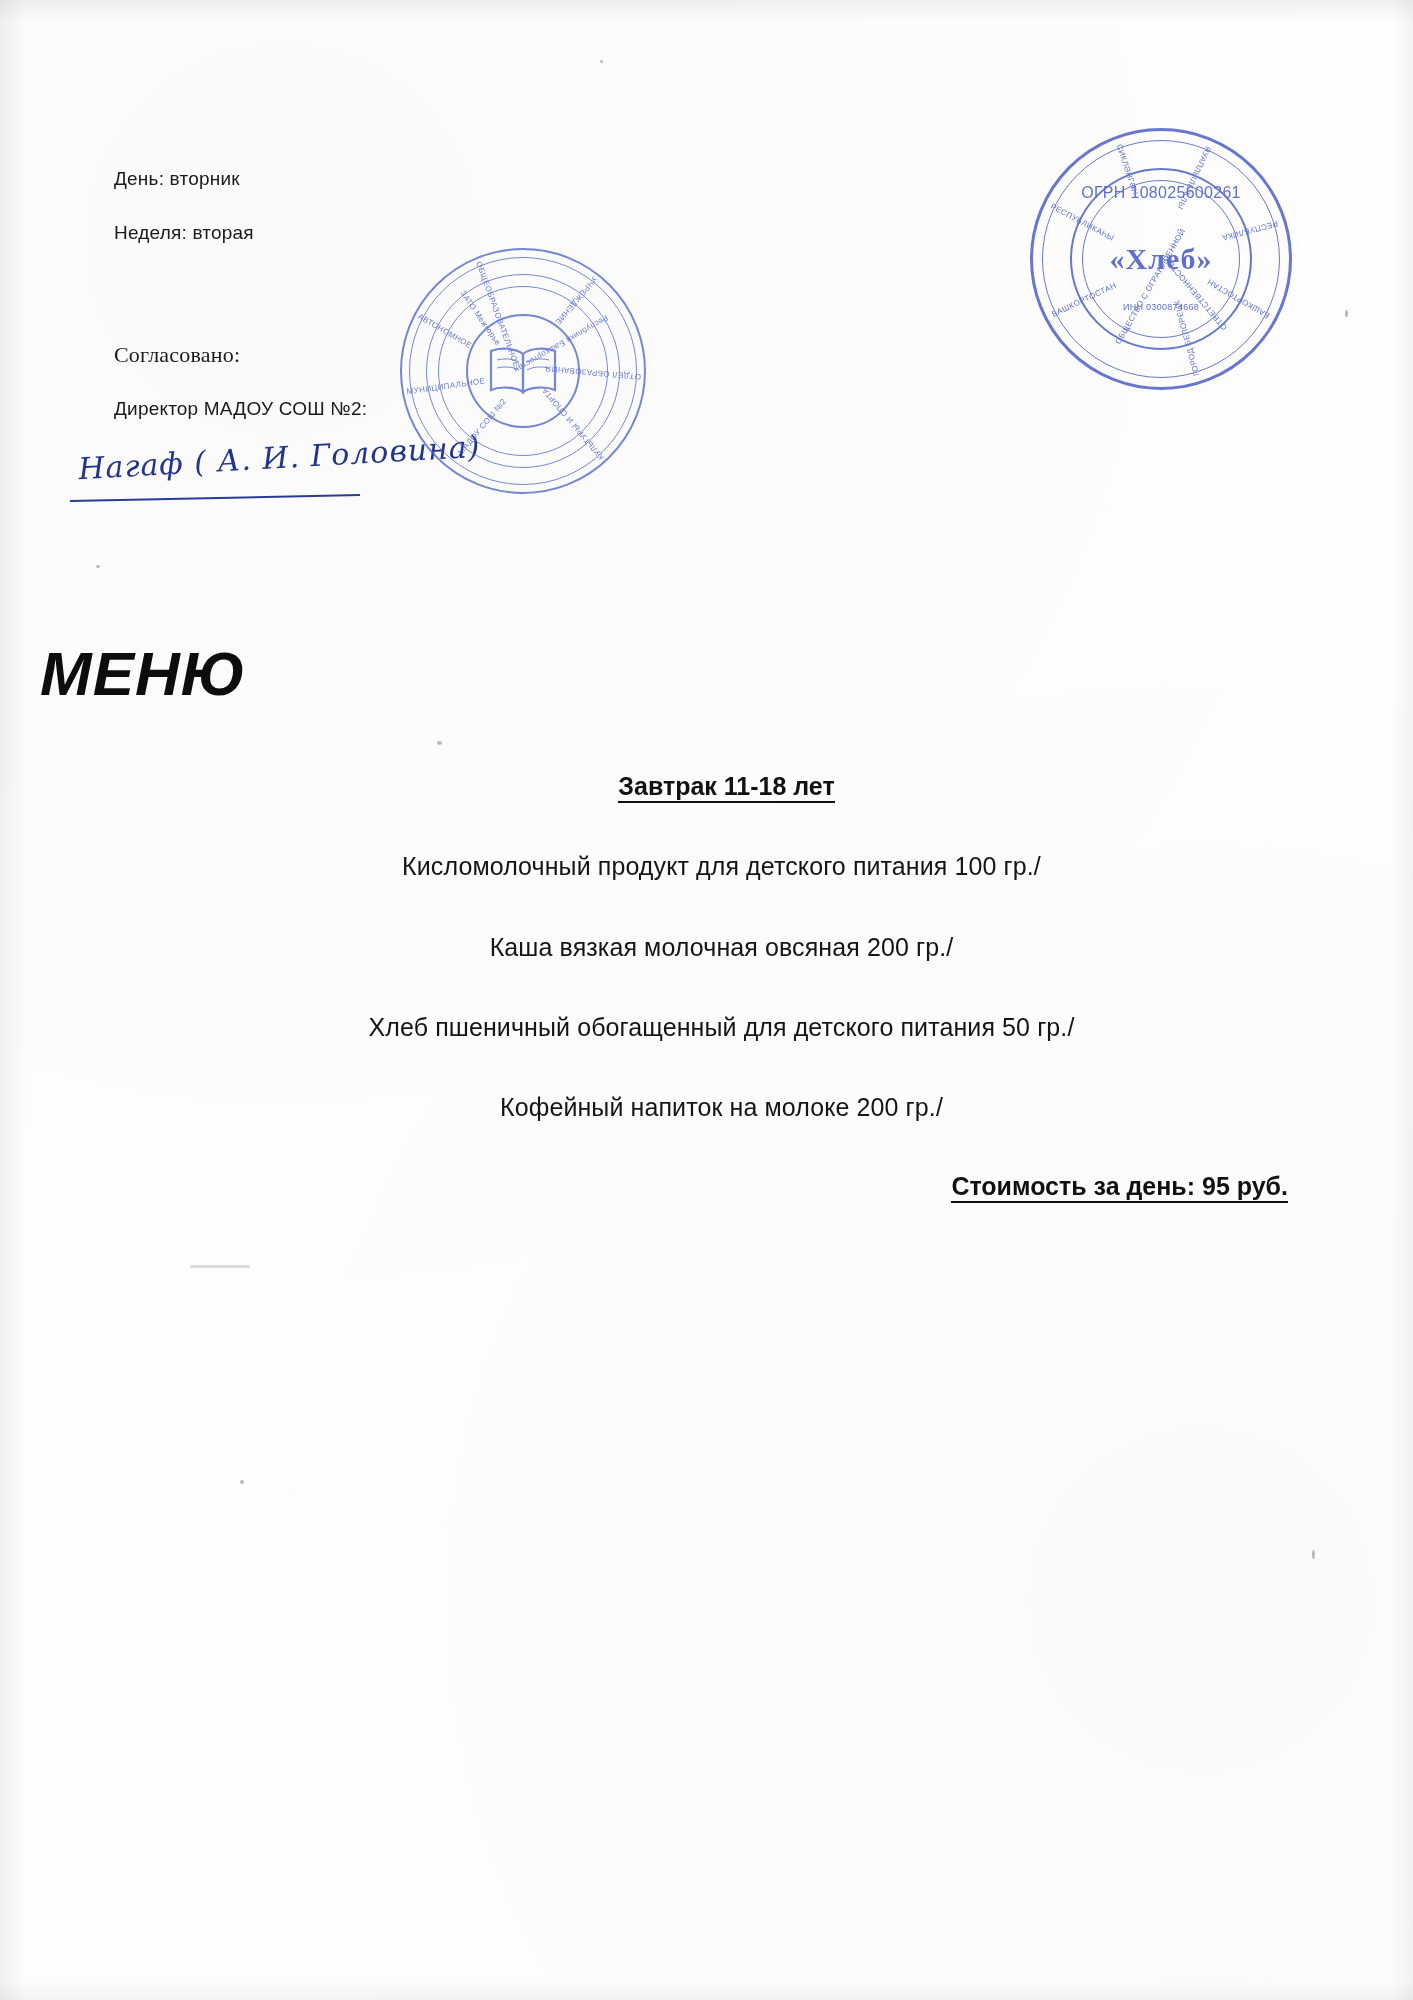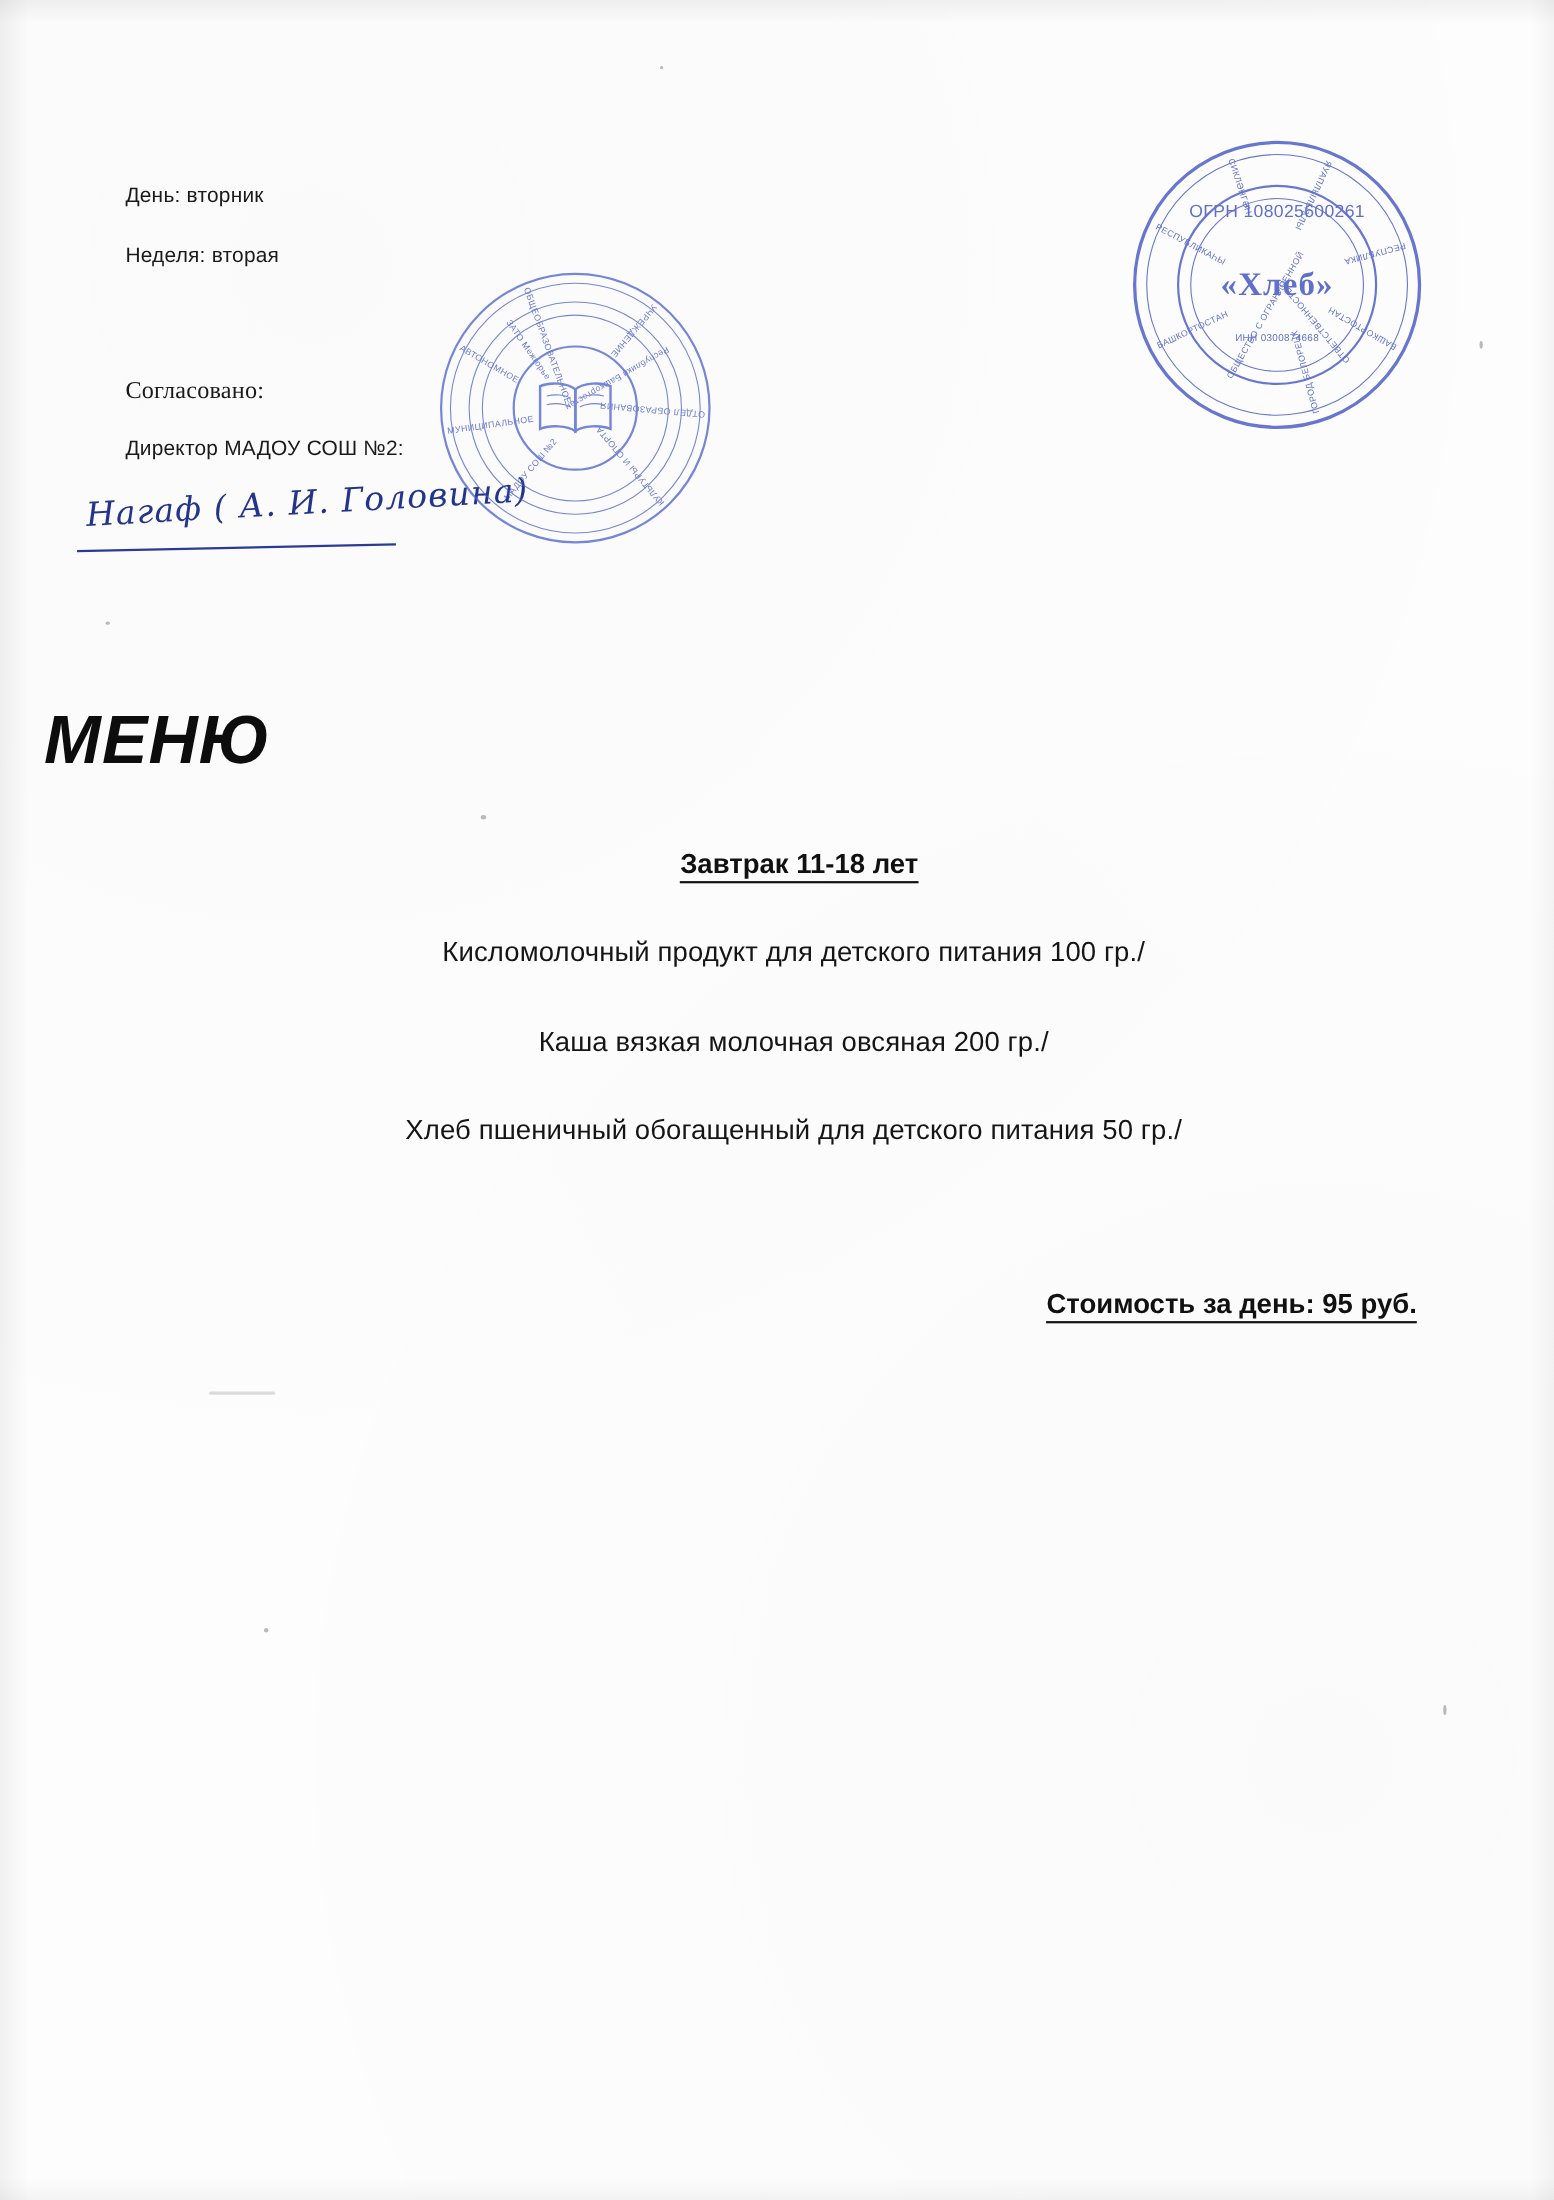--- a/index.html
+++ b/index.html
@@ -312,20 +312,21 @@
 
   <div class="menu-title">МЕНЮ</div>
 
   <div class="meal-heading">
     <span>Завтрак  11-18 лет</span>
   </div>
 
   <div class="dish" id="dish-0">Кисломолочный  продукт для детского питания 100 гр./</div>
   <div class="dish" id="dish-1">Каша вязкая молочная овсяная 200 гр./</div>
   <div class="dish" id="dish-2">Хлеб пшеничный  обогащенный  для детского питания 50 гр./</div>
+  <div class="dish" id="dish-3">Кофейный  напиток на молоке 200 гр./</div>
 
   <div class="total">
     <span>Стоимость за день: 95 руб.</span>
   </div>
 
   <div class="speck" style="left:437px;  top:741px;  width:5px; height:4px;"></div>
   <div class="speck" style="left:96px;   top:565px;  width:4px; height:3px;"></div>
   <div class="speck" style="left:1345px; top:310px;  width:3px; height:7px;"></div>
   <div class="speck" style="left:1312px; top:1550px; width:3px; height:9px;"></div>
   <div class="speck" style="left:240px;  top:1480px; width:4px; height:4px;"></div>

